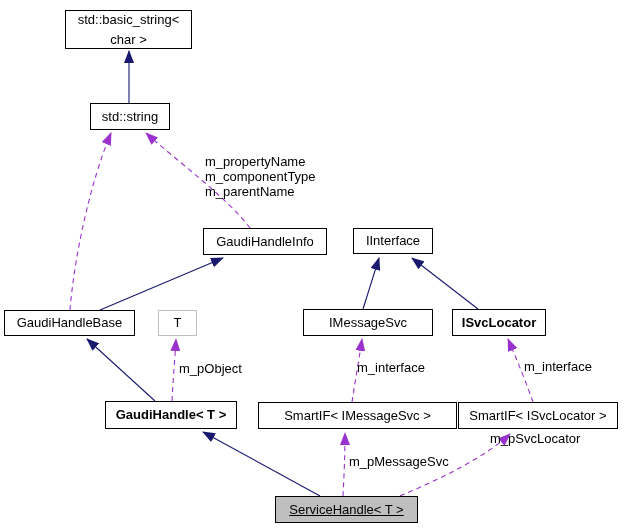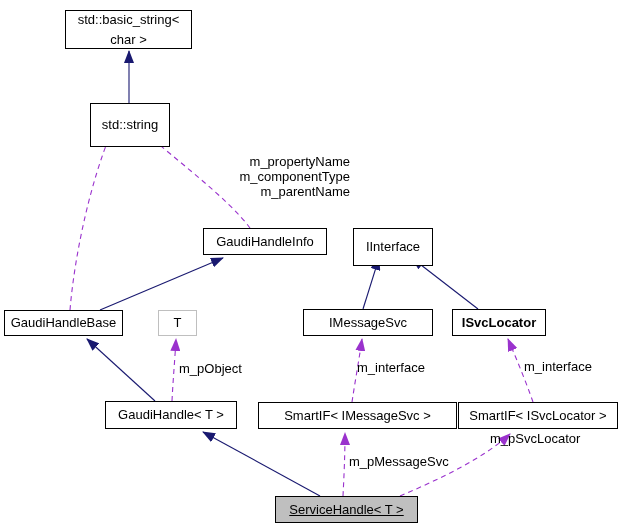--- a/index.html
+++ b/index.html
@@ -51,21 +51,21 @@
   .node.tparam { border-color: var(--template-param-border, #bfbfbf); }
   .node.current { background: var(--highlight-fill, #bfbfbf); }
   .edge-label {
     position: absolute;
     color: var(--text, #000);
     font-size: 13px;
     line-height: 15px;
     white-space: pre-line;
     pointer-events: none;
   }
-  .edge-label.center { text-align: right; }
+  .edge-label.center { text-align: left; }
 </style>
 </head>
 <body>
 
 <div id="canvas">
 
   <svg id="edges" viewBox="0 0 625 528" xmlns="http://www.w3.org/2000/svg">
     <defs>
       <marker id="arr-inh" markerUnits="userSpaceOnUse" markerWidth="13" markerHeight="10" refX="12" refY="5" orient="auto">
         <path d="M0,0 L13,5 L0,10 z" class="fill-inh"></path>
@@ -90,35 +90,35 @@
       <path class="edge-use" d="M172,401 C173,380 175,358 176,339" marker-end="url(#arr-use)"></path>
       <path class="edge-use" d="M352,402 C355,382 359,360 362,339" marker-end="url(#arr-use)"></path>
       <path class="edge-use" d="M533,402 C526,382 517,360 508,339" marker-end="url(#arr-use)"></path>
       <path class="edge-use" d="M343,496 C344,476 345,455 345,433" marker-end="url(#arr-use)"></path>
       <path class="edge-use" d="M400,496 C440,479 484,458 510,434" marker-end="url(#arr-use)"></path>
     </g>
   </svg>
 
   <div class="node" style="left:65px;  top:10px;  width:127px; height:39px;">std::basic_string&lt; char &gt;</div>
 
-  <div class="node" style="left:90px;  top:103px; width:80px;  height:44px;">std::string</div>
+  <div class="node" style="left:90px;  top:103px; width:80px;  height:27px;">std::string</div>
 
   <div class="node" style="left:203px; top:228px; width:124px; height:27px;">GaudiHandleInfo</div>
 
-  <div class="node" style="left:353px; top:228px; width:80px;  height:38px;">IInterface</div>
+  <div class="node" style="left:353px; top:228px; width:80px;  height:26px;">IInterface</div>
 
-  <div class="node" style="left:4px;   top:310px; width:119px; height:26px;text-align:center;">GaudiHandleBase</div>
+  <div class="node" style="left:4px;   top:310px; width:131px; height:26px;text-align:center;">GaudiHandleBase</div>
 
   <div class="node tparam" style="left:158px; top:310px; width:39px; height:26px;">T</div>
 
   <div class="node" style="left:303px; top:309px; width:130px; height:27px;">IMessageSvc</div>
 
   <div class="node" style="left:452px; top:309px; width:94px;  height:27px;font-weight:bold;">ISvcLocator</div>
 
-  <div class="node" style="left:105px; top:401px; width:132px; height:28px;">GaudiHandle&lt; T &gt;</div>
+  <div class="node" style="left:105px; top:401px; width:132px; height:28px;font-weight:bold;">GaudiHandle&lt; T &gt;</div>
 
   <div class="node" style="left:258px; top:402px; width:199px; height:27px;">SmartIF&lt; IMessageSvc &gt;</div>
 
   <div class="node" style="left:458px; top:402px; width:160px; height:27px;">SmartIF&lt; ISvcLocator &gt;</div>
 
   <div class="node current" style="left:275px; top:496px; width:143px; height:27px;text-decoration:underline;">ServiceHandle&lt; T &gt;</div>
 
   <div class="edge-label center" style="left:205px; top:154px; width:145px;">m_propertyName
 m_componentType
 m_parentName</div>

